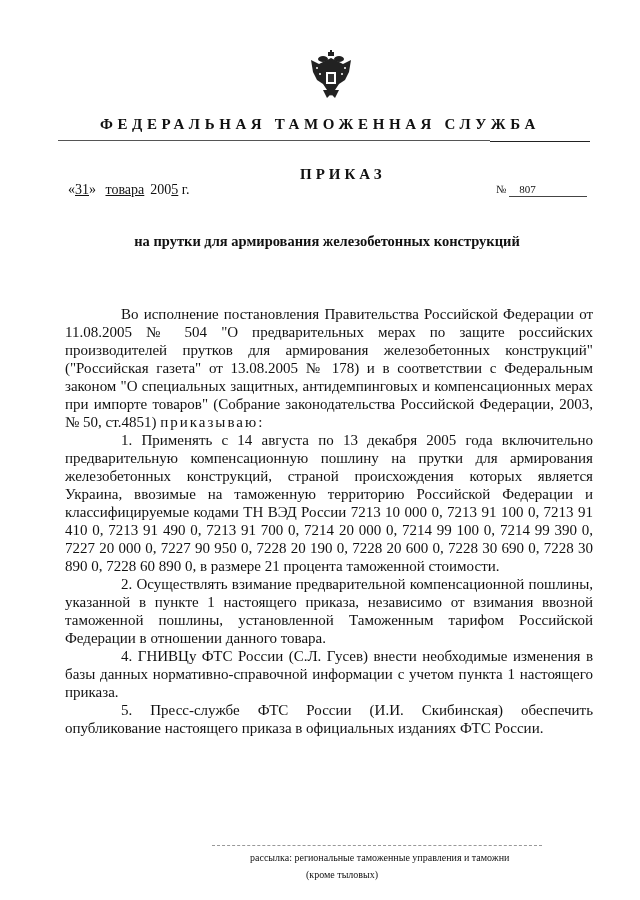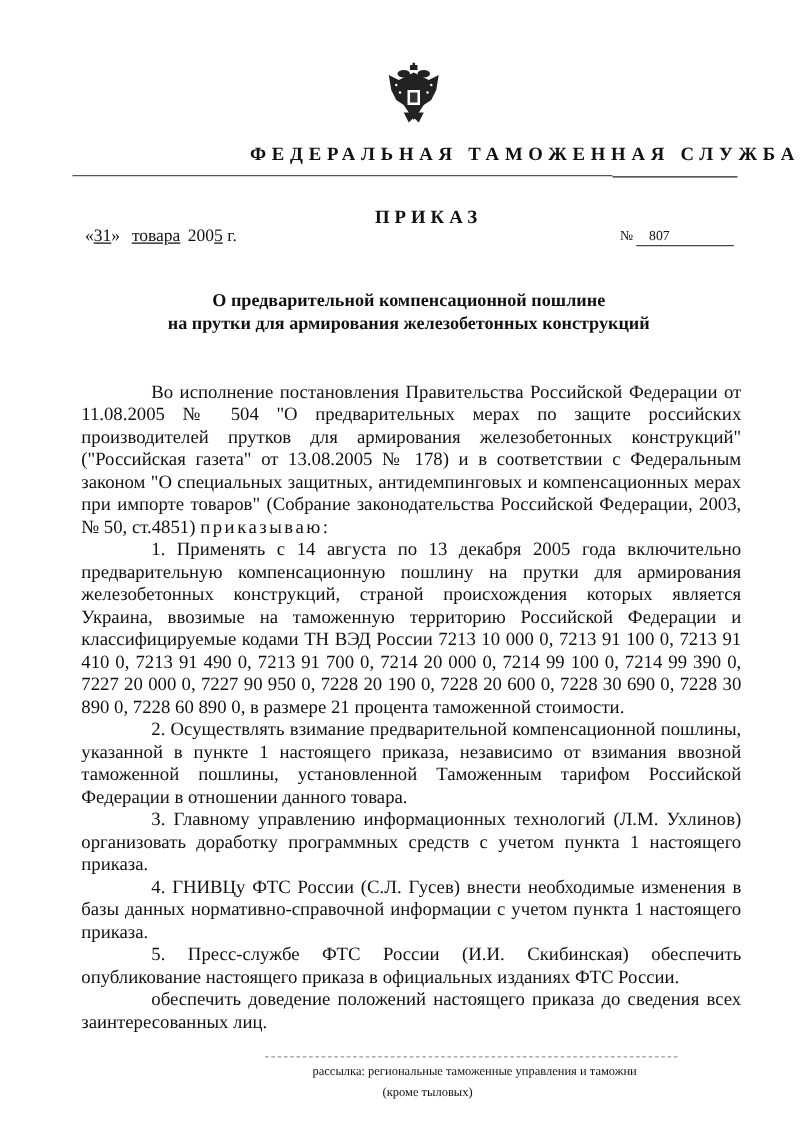--- a/index.html
+++ b/index.html
@@ -1,19 +1,19 @@
 <!DOCTYPE html>
 <html><head>
 <meta charset="utf-8">
 <style>
   html, body { margin: 0; padding: 0; background: #ffffff; }
   body { width: 640px; height: 900px; position: relative; overflow: hidden; font-family: "Liberation Serif", "DejaVu Serif", serif; color: #111; }
   .page { position: absolute; left: 0; top: 0; width: 640px; height: 900px; }
   .emblem { position: absolute; left: 309px; top: 50px; width: 44px; height: 50px; }
-  .org { position: absolute; left: 0; width: 640px; top: 116px; text-align: right; font-weight: bold; font-size: 15px; letter-spacing: 4.6px; }
+  .org { position: absolute; left: 0; width: 640px; top: 116px; text-align: center; font-weight: bold; font-size: 15px; letter-spacing: 4.6px; }
   .hr { position: absolute; left: 58px; width: 432px; top: 140px; height: 1px; background: #555; }
   .hr2 { position: absolute; left: 490px; width: 100px; top: 141px; height: 1px; background: #222; }
   .prikaz { position: absolute; left: 0; width: 520px; top: 166px; text-align: left; padding-left: 300px; box-sizing: border-box; font-weight: bold; font-size: 15px; letter-spacing: 4px; }
   .date { position: absolute; left: 68px; top: 182px; font-size: 14px; }
   .date .u { text-decoration: underline; }
   .num { position: absolute; left: 496px; top: 182px; font-size: 11px; }
   .num .val { display: inline-block; width: 68px; border-bottom: 1px solid #444; padding-left: 10px; line-height: 14px; }
   .city { position: absolute; left: 0; width: 640px; top: 203px; text-align: center; font-size: 12px; padding-left: 20px; box-sizing: border-box; }
   .title { position: absolute; left: 0; width: 640px; top: 232px; text-align: center; font-weight: bold; font-size: 14.5px; line-height: 18px; padding-left: 14px; box-sizing: border-box; }
   .body { position: absolute; left: 65px; width: 528px; top: 305px; font-size: 15px; line-height: 18px; text-align: justify; }
@@ -61,32 +61,29 @@
     <span class="u" style="padding: 0 6px;">товара</span><span>200</span><span class="u">5</span><span> г.</span>
   </div>
 
   <div class="num">
     <span>№</span>
     <span class="val">807</span>
   </div>
 
 
   <div class="title">
-    <div>О предварительной компенсационной пошлине</div>
     <div>на прутки для армирования железобетонных конструкций</div>
   </div>
 
   <div class="body">
     <p class="ind"><span>Во исполнение постановления Правительства Российской Федерации от 11.08.2005 № 504 "О предварительных мерах по защите российских производителей прутков для армирования железобетонных конструкций" ("Российская газета" от 13.08.2005 № 178) и в соответствии с Федеральным законом "О специальных защитных, антидемпинговых и компенсационных мерах при импорте товаров" (Собрание законодательства Российской Федерации, 2003, № 50, ст.4851) </span><span class="spaced">приказываю:</span></p>
     <p class="ind">1. Применять с 14 августа по 13 декабря 2005 года включительно предварительную компенсационную пошлину на прутки для армирования железобетонных конструкций, страной происхождения которых является Украина, ввозимые на таможенную территорию Российской Федерации и классифицируемые кодами ТН ВЭД России 7213 10 000 0, 7213 91 100 0, 7213 91 410 0, 7213 91 490 0, 7213 91 700 0, 7214 20 000 0, 7214 99 100 0, 7214 99 390 0, 7227 20 000 0, 7227 90 950 0, 7228 20 190 0, 7228 20 600 0, 7228 30 690 0, 7228 30 890 0, 7228 60 890 0, в размере 21 процента таможенной стоимости.</p>
     <p class="ind">2. Осуществлять взимание предварительной компенсационной пошлины, указанной в пункте 1 настоящего приказа, независимо от взимания ввозной таможенной пошлины, установленной Таможенным тарифом Российской Федерации в отношении данного товара.</p>
-    <p class="ind">3. Главному управлению информационных технологий (Л.М. Ухлинов) организовать доработку программных средств с учетом пункта 1 настоящего приказа.</p>
     <p class="ind">4. ГНИВЦу ФТС России (С.Л. Гусев) внести необходимые изменения в базы данных нормативно-справочной информации с учетом пункта 1 настоящего приказа.</p>
     <p class="ind">5. Пресс-службе ФТС России (И.И. Скибинская) обеспечить опубликование настоящего приказа в официальных изданиях ФТС России.</p>
-    <p class="ind">обеспечить доведение положений настоящего приказа до сведения всех заинтересованных лиц.</p>
   </div>
 
   <div class="dist-line"></div>
   <div class="dist">
     <span>рассылка: региональные таможенные управления и таможни</span>
     <span class="l2">(кроме тыловых)</span>
   </div>
 
 </div>
 

